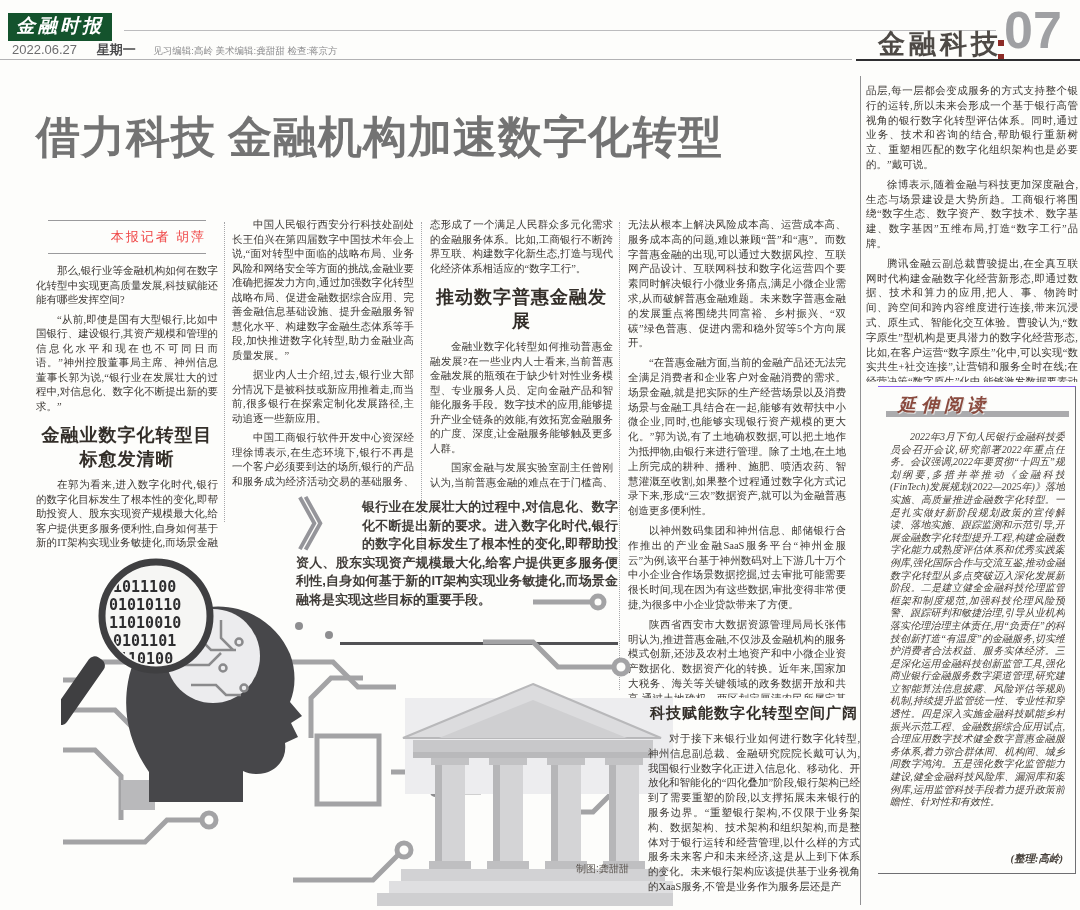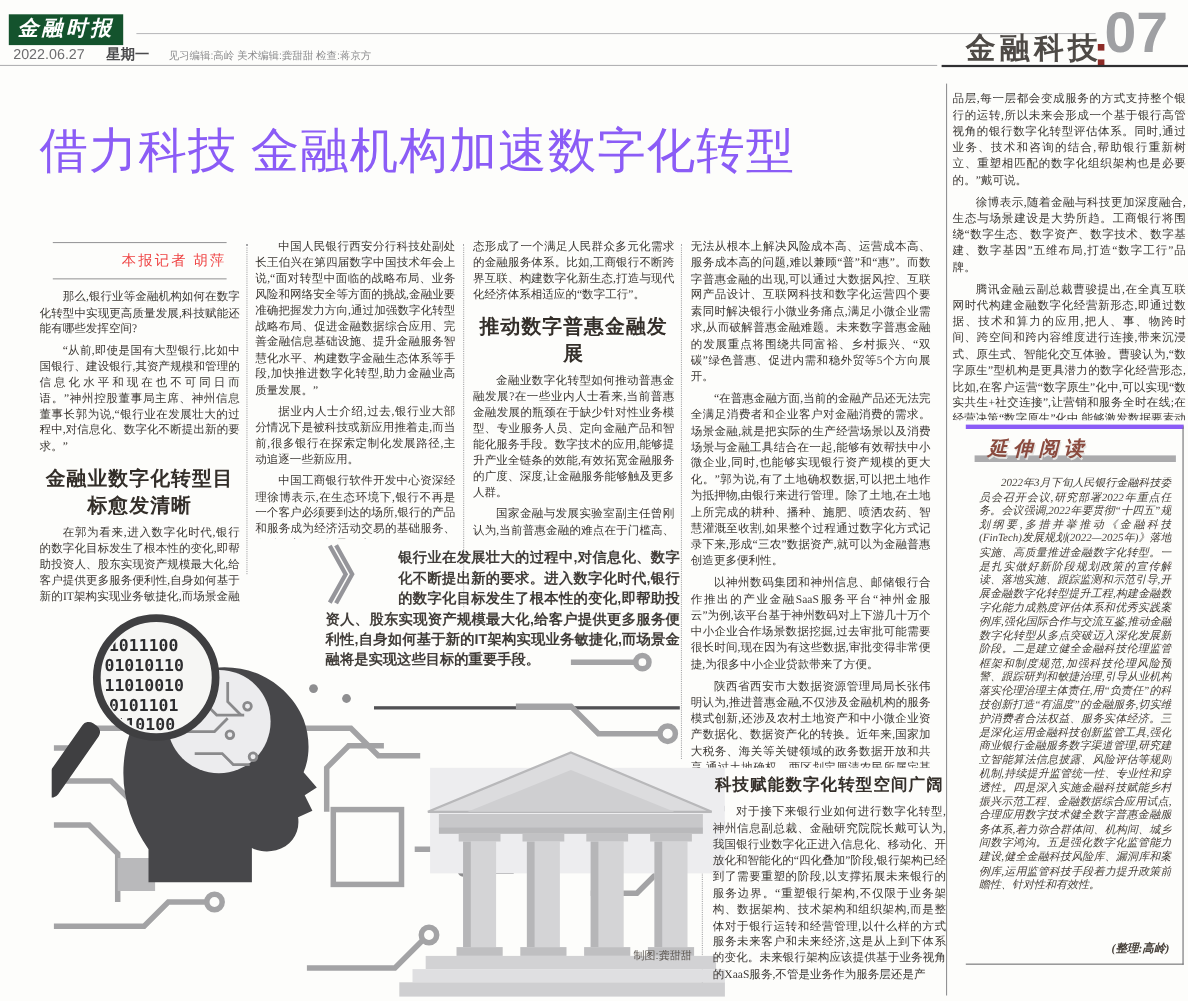--- a/index.html
+++ b/index.html
@@ -17,21 +17,21 @@
   #date-row .editors{font-size:9.5px;color:#8c8c8e;margin-left:14px;}
   #hline2{left:0;top:59px;width:852px;height:1px;background:#b2b2b4;}
   #section-title{left:878px;top:26px;font-family:"Liberation Sans",sans-serif;font-size:27px;
                  font-weight:600;color:#4e4a46;letter-spacing:4px;}
   #page-num{left:1004px;top:0px;font-family:Liberation Sans, sans-serif;font-size:52px;
             font-weight:800;color:#9fa0a3;}
   .red-sq{width:6px;height:6px;background:#8d2b26;}
   #hline3{left:856px;top:59px;width:224px;height:2px;background:#2f2f31;}
 
   
-  #headline{left:36px;top:108px;width:822px;font-size:44px;font-weight:400;color:#8b5cf6;
+  #headline{left:36px;top:108px;width:822px;font-size:44px;font-weight:700;color:#737373;
             letter-spacing:1px;white-space:nowrap;}
 
   
   .col{overflow:hidden;}
   .body-p{font-size:10.5px;line-height:14.5px;text-align:justify;text-indent:2em;
           margin:0 0 5px 0;color:#3c3834;}
   .sub-h2{font-family:"Liberation Sans",sans-serif;font-size:18px;font-weight:bold;color:#332e29;
           text-align:center;margin:9px 0 7px 0;letter-spacing:1px;}
   #col1{left:36px;top:218px;width:182px;height:330px;}
   #col2{left:232px;top:218px;width:182px;height:272px;}
@@ -57,33 +57,33 @@
   
   #pull-quote{left:296px;top:498px;width:322px;}
   #pq-marker{float:left;font-size:58px;line-height:52px;font-weight:bold;color:#95959a;
              margin:0 8px 0 0;font-family:"Liberation Sans",sans-serif;}
   #pq-text{font-family:"Liberation Sans",sans-serif;font-size:13px;font-weight:bold;
            line-height:18.5px;color:#413d39;text-align:justify;}
   #pq-rule{left:340px;top:642px;width:278px;height:3px;background:#515154;}
 
   
   #sidebar-box{left:878px;top:386px;width:197px;height:486px;
-               border-top:4px solid #8b5cf6;border-right:1px solid #6f6f72;border-bottom:1px solid #6f6f72;}
+               border-top:1px solid #8b5cf6;border-right:1px solid #6f6f72;border-bottom:1px solid #6f6f72;}
   #sb-bar{position:absolute;top:24px;left:8px;right:6px;height:6px;background:#ababad;}
   #sb-label{position:absolute;top:6px;left:20px;font-size:18px;font-weight:bold;font-style:italic;
             color:#8a4a3e;letter-spacing:5px;text-shadow:1px 1px 0 #e4e4e2;}
   #sb-body{position:absolute;top:44px;left:12px;right:10px;bottom:26px;overflow:hidden;
            font-size:10px;line-height:12.6px;font-style:italic;color:#46403a;
            text-align:justify;text-indent:2em;}
   #sb-credit{position:absolute;bottom:7px;right:12px;font-size:10.5px;font-weight:bold;
              font-style:italic;color:#46403a;}
 
   #graphic-credit{left:576px;top:862px;font-size:10px;color:#5a544e;font-family:"Liberation Sans",sans-serif;}
 
-  #illustration{left:0;top:540px;width:612px;height:368px;padding-left:47px;}
+  #illustration{left:14px;top:540px;width:612px;height:368px;padding-left:47px;}
 </style>
 </head>
 <body>
 
 <div id="page">
 
   <div class="abs" id="logo-box">
     <span>金融时报</span>
   </div>
   <div class="abs" id="hline1"></div>

